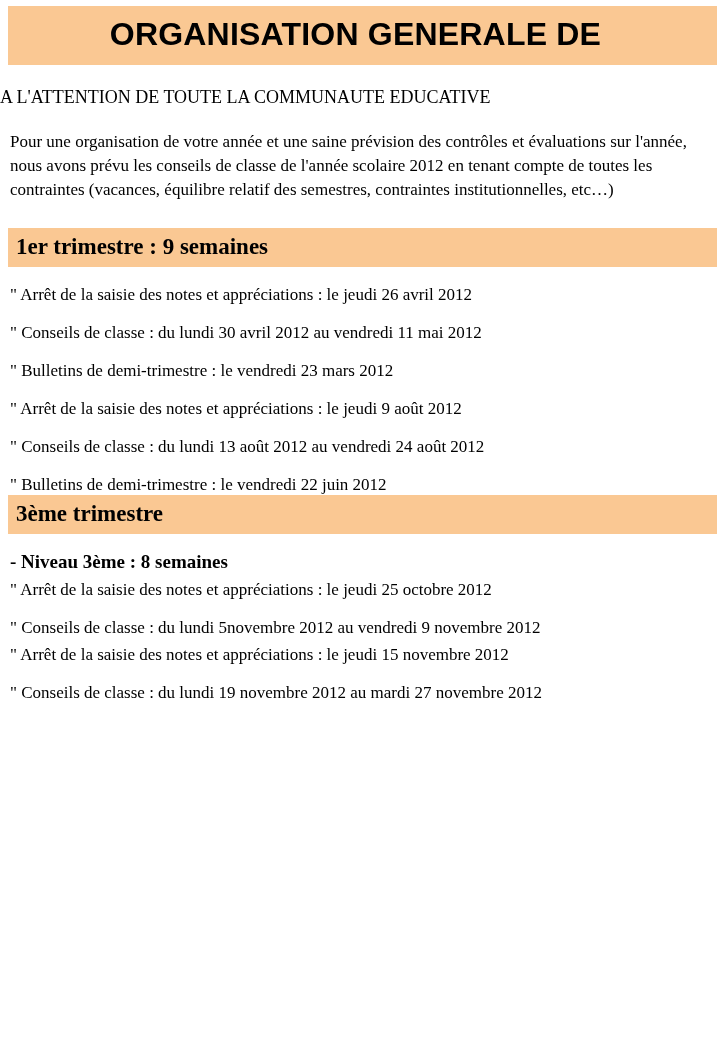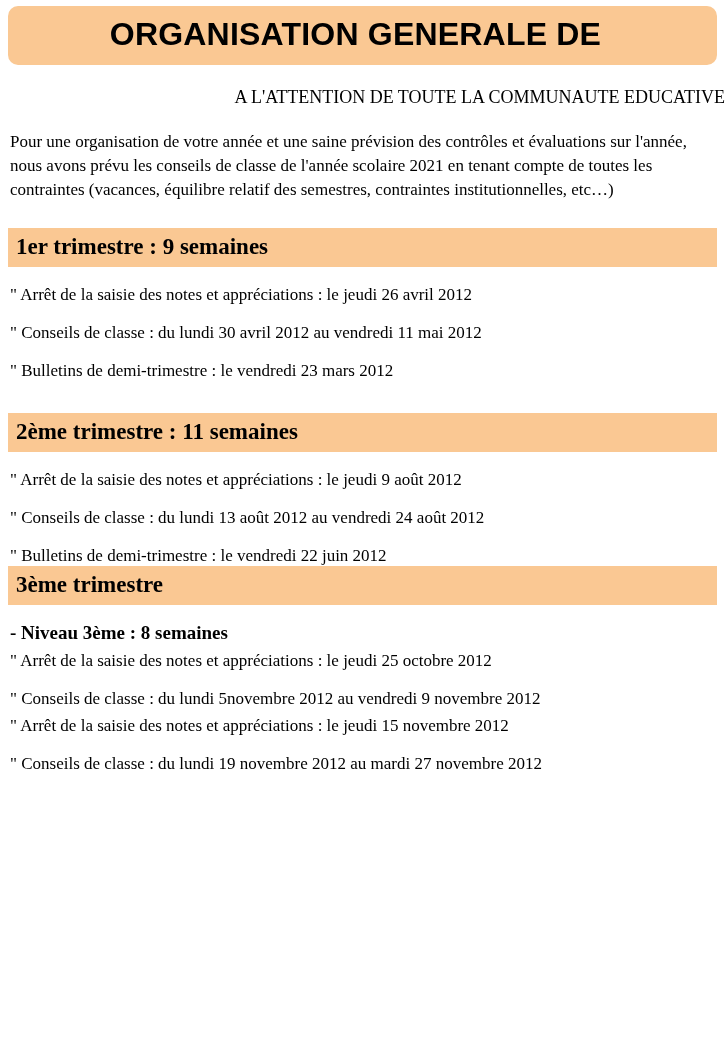--- a/index.html
+++ b/index.html
@@ -24,24 +24,23 @@
   .banner {
     background: #FAC893;
     text-align: center;
     font-family: "Liberation Sans", sans-serif;
     font-weight: bold;
     font-size: 32px;
     line-height: 39px;
     padding: 9px 20px 11px 6px;
     margin: 6px 8px 0 8px;
     letter-spacing: 0.2px;
-    border-radius: 10px;
   }
   .subtitle {
-    text-align: right;
+    text-align: left;
     font-size: 18px;
     margin: 22px 0 0 0;
     font-family: "Liberation Serif", serif;
   }
   .intro {
     font-size: 17px;
     line-height: 24px;
     margin: 22px 10px 0 10px;
     text-align: left;
   }
@@ -92,30 +91,29 @@
 <body>
 
 <div class="page">
 
   <div class="banner">
     <div>ORGANISATION GENERALE DE</div>
   </div>
 
   <div class="subtitle">A L'ATTENTION DE TOUTE LA COMMUNAUTE EDUCATIVE</div>
 
-  <div class="intro"> Pour une organisation de votre année et une saine prévision des contrôles et évaluations sur l'année, nous avons prévu les conseils de classe de l'année scolaire 2021 en tenant compte de toutes les contraintes (vacances, équilibre relatif des semestres, contraintes institutionnelles, etc…)</div>
+  <div class="intro"> Pour une organisation de votre année et une saine prévision des contrôles et évaluations sur l'année, nous avons prévu les conseils de classe de l'année scolaire 2012 en tenant compte de toutes les contraintes (vacances, équilibre relatif des semestres, contraintes institutionnelles, etc…)</div>
 
   <div class="section-bar bar-wrap-1">1er trimestre : 9 semaines</div>
   <div class="bullets">
     <div class="bullet">" Arrêt de la saisie des notes et appréciations : le jeudi 26 avril 2012</div>
     <div class="bullet">" Conseils de classe : du lundi 30 avril 2012 au vendredi 11 mai 2012</div>
     <div class="bullet">" Bulletins de demi-trimestre : le vendredi 23 mars 2012</div>
   </div>
 
-  <div class="section-bar bar-wrap-2">2ème trimestre : 11 semaines</div>
   <div class="bullets">
     <div class="bullet">" Arrêt de la saisie des notes et appréciations : le jeudi 9 août 2012</div>
     <div class="bullet">" Conseils de classe : du lundi 13 août 2012 au vendredi 24 août 2012</div>
     <div class="bullet">" Bulletins de demi-trimestre : le vendredi 22 juin 2012</div>
   </div>
 
   <div class="section-bar bar-wrap-3">3ème trimestre</div>
 
   <div class="sub-head">- Niveau 3ème : 8 semaines</div>
   <div class="bullet-tight">" Arrêt de la saisie des notes et appréciations : le jeudi 25 octobre 2012</div>

